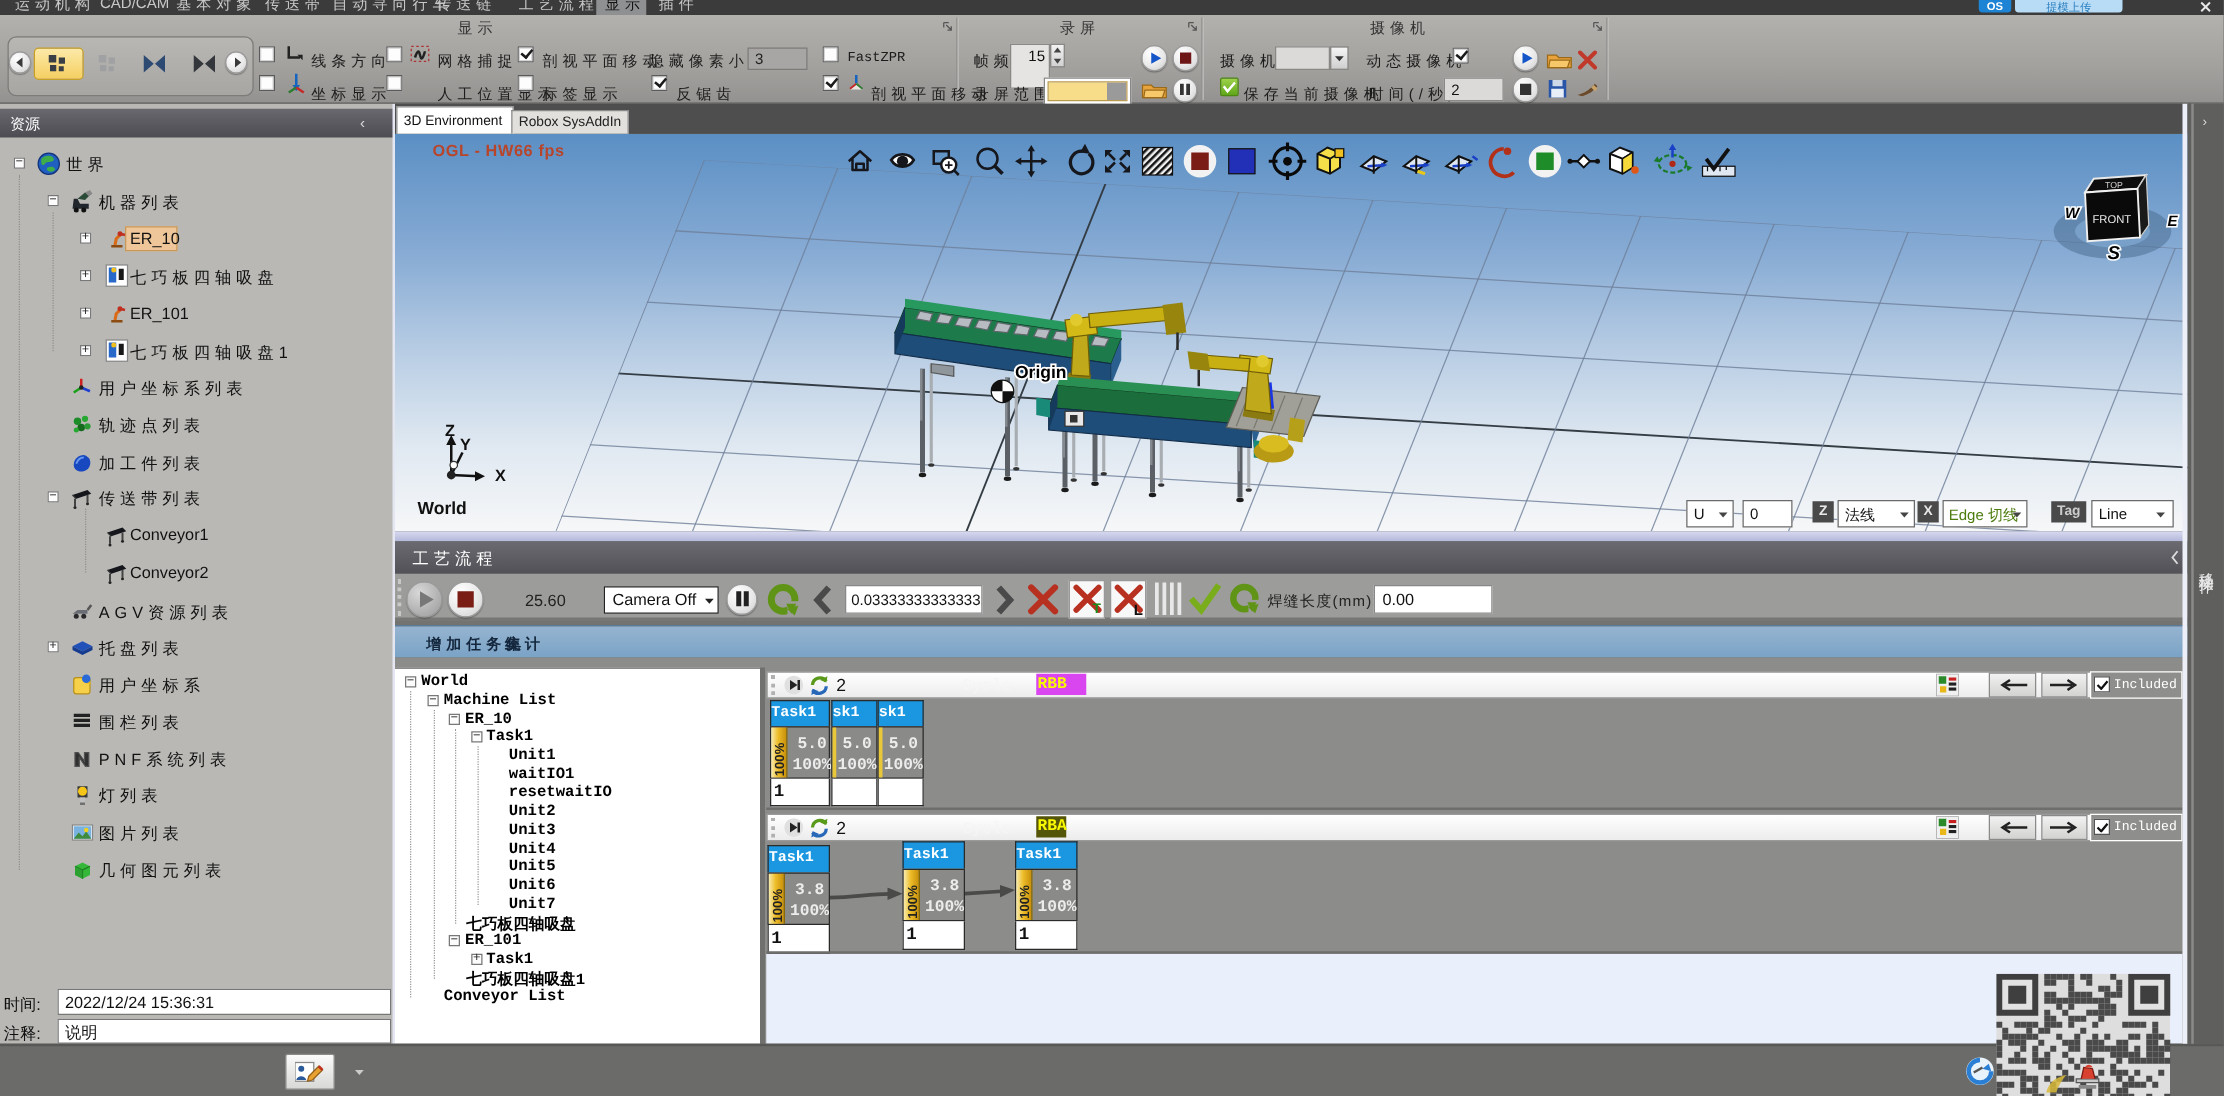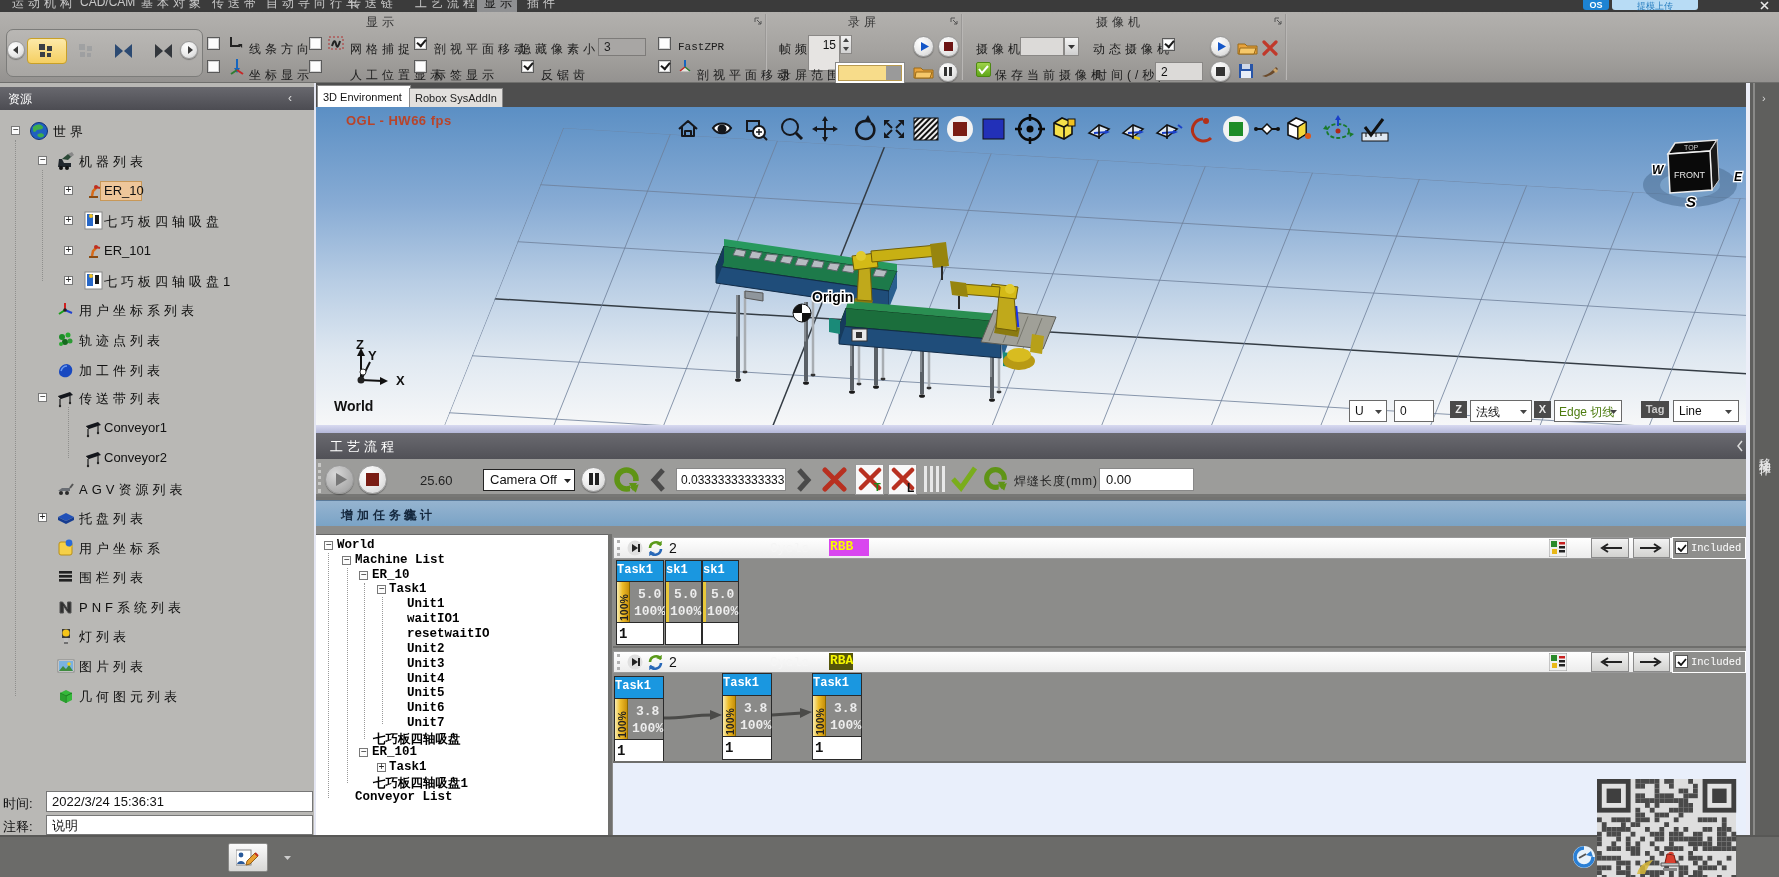--- a/index.html
+++ b/index.html
@@ -878,21 +878,21 @@
     <path d="M58 5l-12-5v10z" fill="#4a4a48"></path>
   </svg>
 <svg class="abs" style="left:772px;top:708px" width="42" height="12">
     <path d="M0 7 L 30 5" stroke="#4a4a48" stroke-width="3" fill="none"></path>
     <path d="M40 4l-12-4v10z" fill="#4a4a48"></path>
   </svg>
 <div class="abs" style="left:613px;top:646px;width:1133px;height:2px;background:#6e6e6c;"></div>
 <div class="abs" style="left:613px;top:761px;width:1133px;height:2px;background:#6e6e6c;"></div>
 
 <div class="abs" style="left:3px;top:795px;font-size:13px;color:#111;">时间:</div>
-<div class="abs" style="left:46px;top:791px;width:267px;height:21px;background:#fff;border:1px solid #777;font-size:13px;color:#111;padding:2px 0 0 5px;">2022/3/24 15:36:31</div>
+<div class="abs" style="left:46px;top:791px;width:267px;height:21px;background:#fff;border:1px solid #777;font-size:13px;color:#111;padding:2px 0 0 5px;">2022/12/24 15:36:31</div>
 <div class="abs" style="left:3px;top:818px;font-size:13px;color:#111;">注释:</div>
 <div class="abs" style="left:46px;top:815px;width:267px;height:20px;background:#fff;border:1px solid #777;font-size:13px;color:#111;padding:1px 0 0 5px;">说明</div>
 
 <div class="abs" style="left:0;top:835px;width:1779px;height:42px;background:#6b6b69;border-top:2px solid #585856;"></div>
 <div class="abs" style="left:228px;top:843px;width:40px;height:29px;background:linear-gradient(#fafafa,#d8d8d6);border:1px solid #8a8a88;border-radius:2px;"></div>
 <svg class="abs" style="left:236px;top:848px" width="24" height="19">
     <rect x="0" y="2" width="15" height="15" fill="#fff" stroke="#888"></rect>
     <circle cx="5" cy="7" r="2.4" fill="#2a5a9a"></circle>
     <path d="M1 16c1-4 7-4 8 0z" fill="#2a5a9a"></path>
     <path d="M11 13l8-8 3 3-8 8-4 1z" fill="#e8a030" stroke="#946018"></path>

